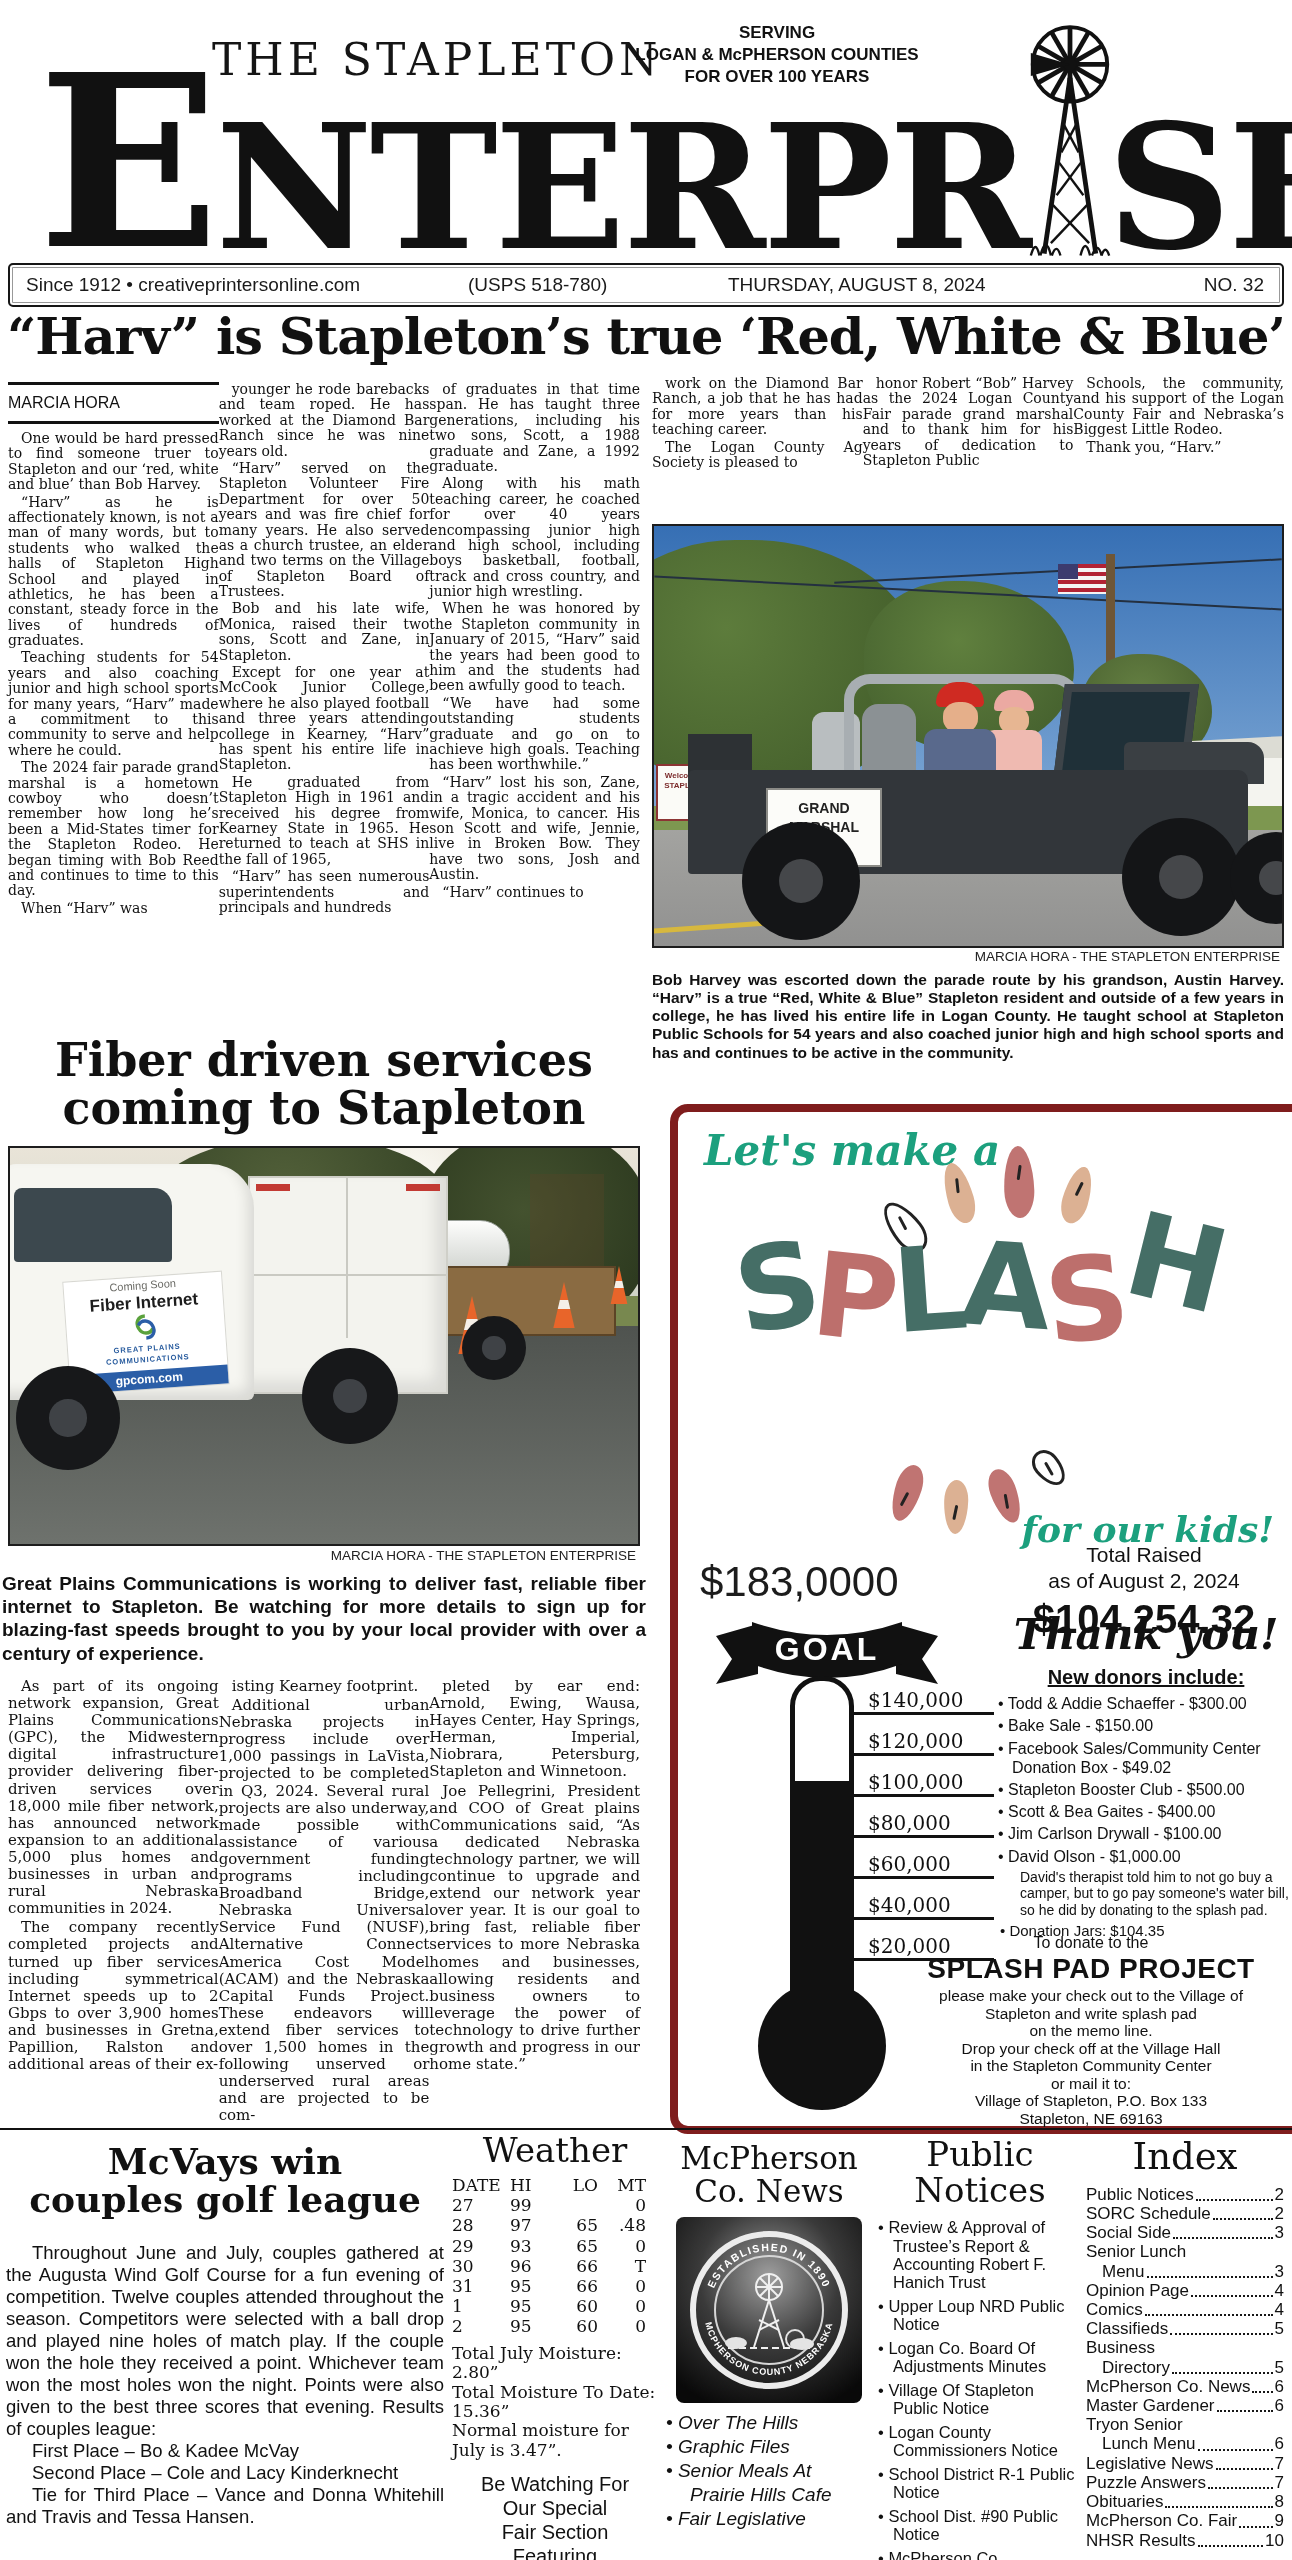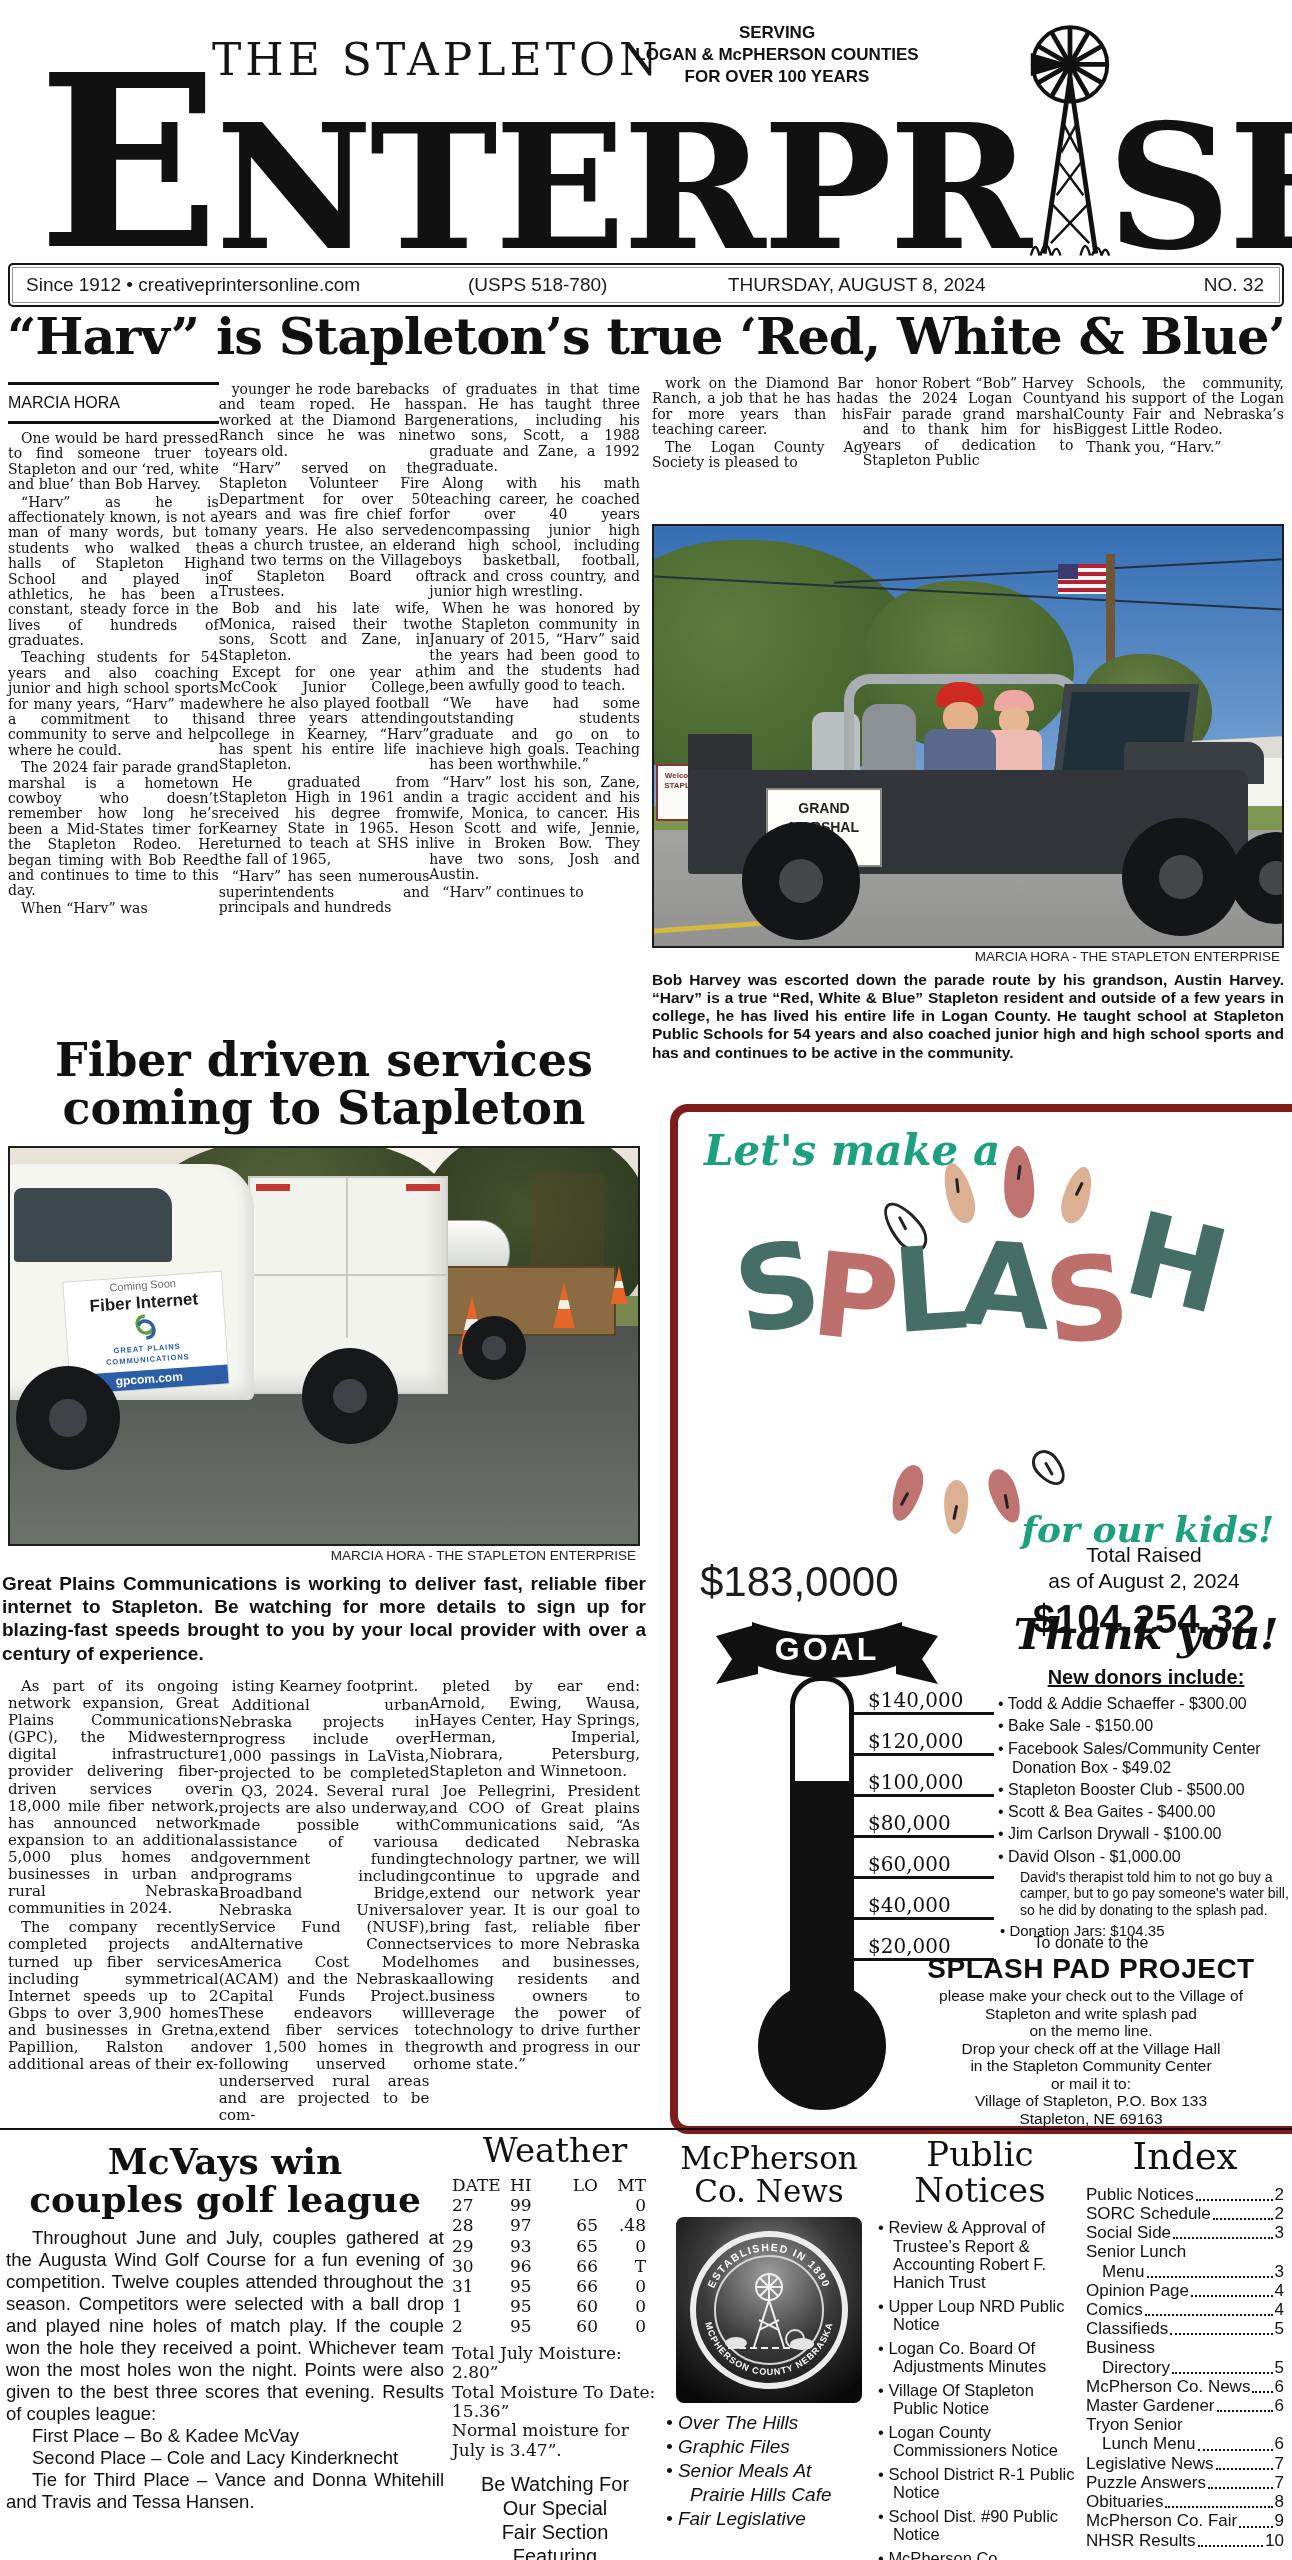--- a/index.html
+++ b/index.html
@@ -161,21 +161,21 @@
   .ad-donate{position:absolute;left:212px;top:822px;width:402px;text-align:center;
       font-family:"Liberation Sans",sans-serif;}
   .ad-donate .d1{font-size:16px;margin-bottom:1px;}
   .ad-donate .proj{font-size:28px;font-weight:700;letter-spacing:.5px;margin-bottom:2px;}
   .ad-donate .inst{font-size:15.5px;line-height:1.13;}
 
   
   .rule-bottom{position:absolute;left:0;top:2128px;width:1292px;height:2px;background:#111;}
   .golf{position:absolute;left:6px;top:2142px;width:438px;}
   .golf h2{margin:0;text-align:center;font:700 36px/1.06 "DejaVu Serif",serif;}
-  .golf .body{margin-top:9px;font:400 18.5px/1.19 "Liberation Sans",sans-serif;text-align:justify;}
+  .golf .body{margin-top:24px;font:400 18.5px/1.19 "Liberation Sans",sans-serif;text-align:justify;}
   .golf .body p{margin:0;text-indent:26px;}
   .golf .res{margin-top:0;text-indent:10px;}
   .weather{position:absolute;left:452px;top:2132px;width:206px;}
   .weather h2{margin:0;text-align:center;font:400 34px/1.1 "DejaVu Serif",serif;}
   .wx-table{margin-top:6px;display:grid;grid-template-columns:58px 42px 52px 48px;font-size:17px;line-height:1.18;}
   .wx-table .r{text-align:right;padding-right:6px;}
   .wx-notes{margin-top:8px;font-size:17px;line-height:1.14;}
   .wx-promo{margin-top:12px;text-align:center;font:400 20px/1.2 "Liberation Sans",sans-serif;}
   .mcph{position:absolute;left:666px;top:2142px;width:206px;}
   .mcph h2{margin:0;text-align:center;font:400 31px/1.05 "DejaVu Serif",serif;}

